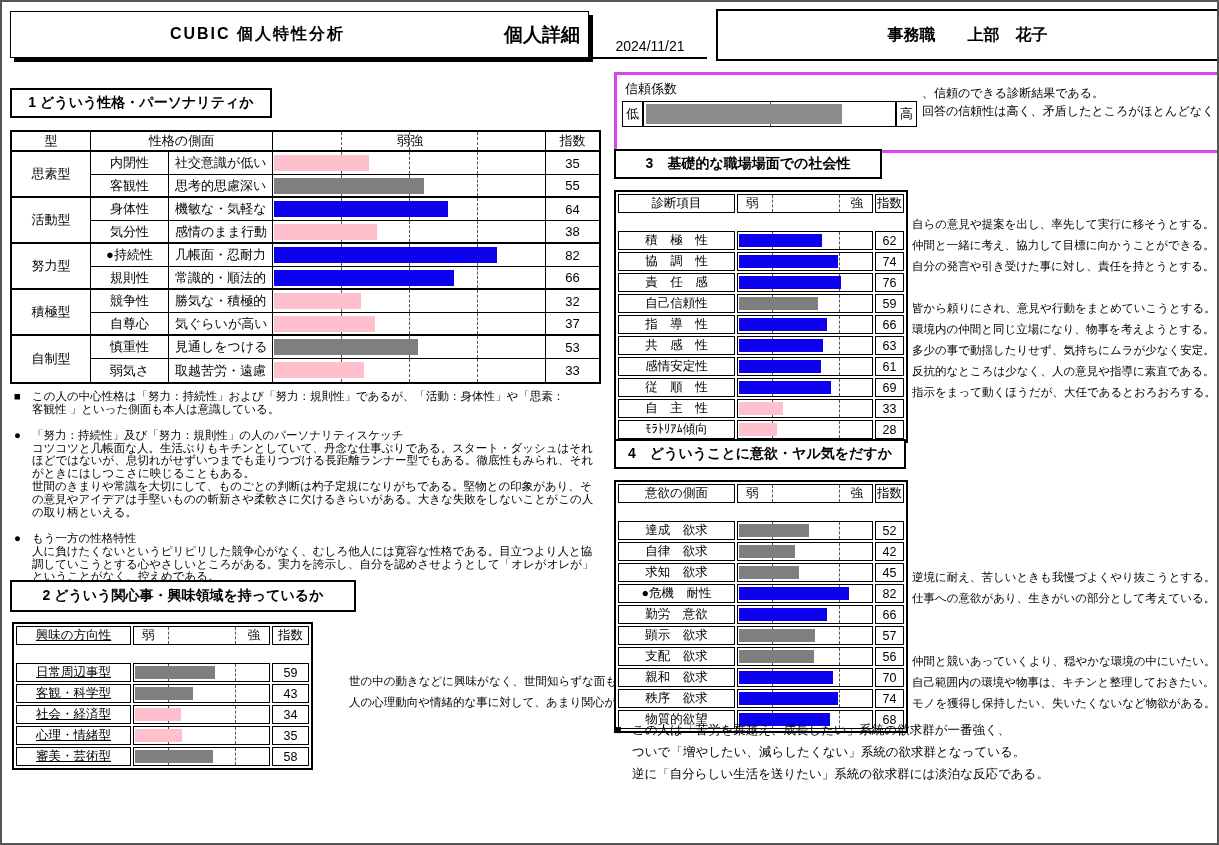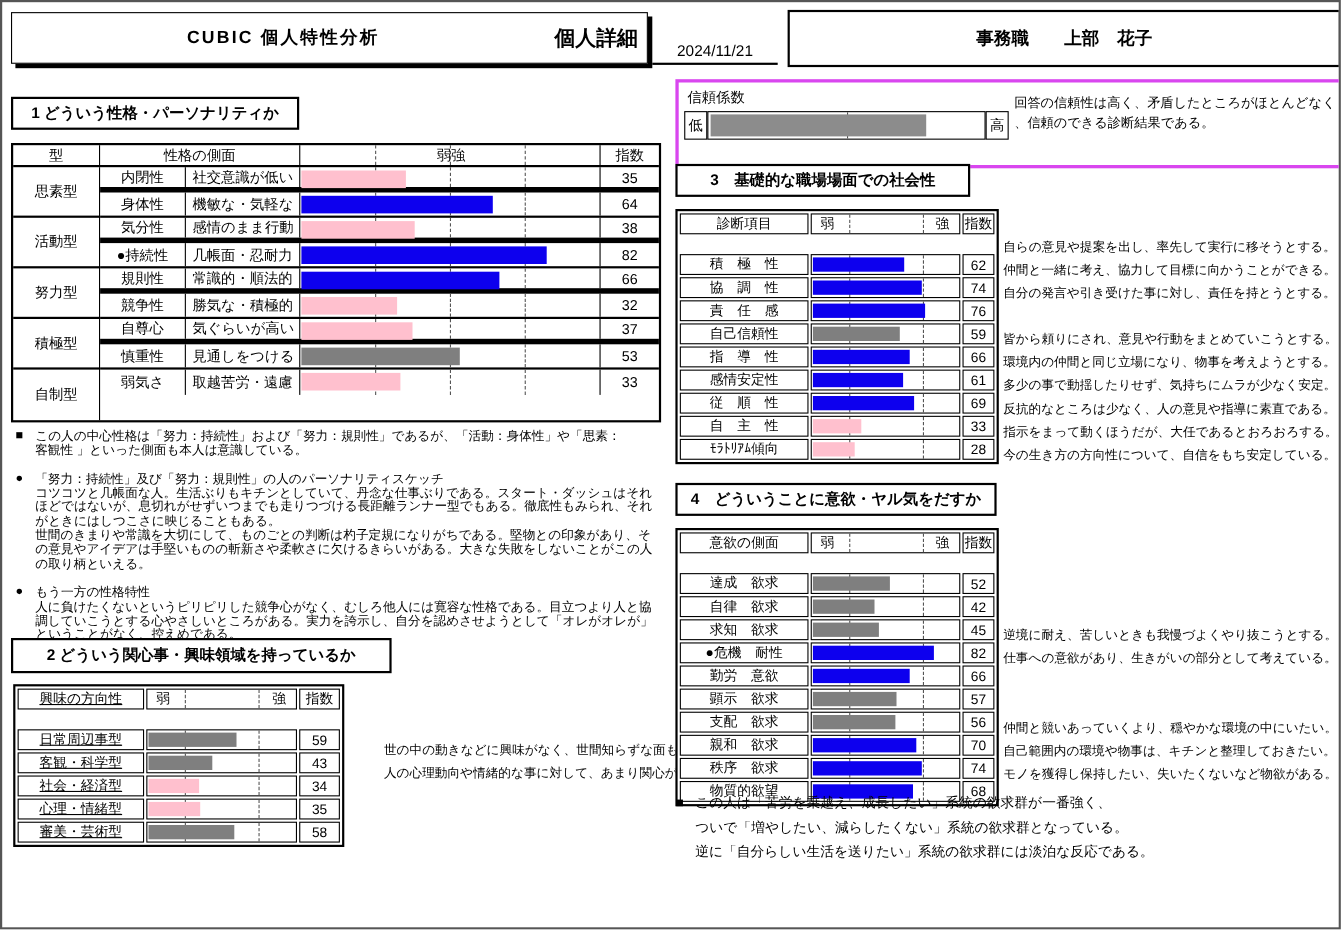--- a/index.html
+++ b/index.html
@@ -44,21 +44,21 @@
   .t1 *{box-sizing:border-box;}
   .t1 .hrow{display:flex;height:20px;border-bottom:2px solid #000;}
   .t1 .hc{display:flex;align-items:center;justify-content:center;border-right:1px solid #000;}
   .t1 .hc.last{border-right:none;}
   .w-type{width:79px;} .w-aspect{width:182px;} .w-bar{width:273px;} .w-idx{flex:1;}
   .t1 .body{display:flex;}
   .gcol{width:79px;border-right:1px solid #000;display:flex;flex-direction:column;}
   .gcell{height:46px;border-bottom:2px solid #000;display:flex;align-items:center;justify-content:center;}
   .gcell:last-child{border-bottom:none;}
   .t1rows{flex:1;display:flex;flex-direction:column;}
-  .t1row{display:flex;height:23px;border-bottom:5px solid #000000;}
+  .t1row{display:flex;height:23px;border-bottom:1px solid #000000;}
   .t1row:nth-child(even){border-bottom-width:2px;}
   .t1row:last-child{border-bottom:none;}
   .c-trait{width:78px;border-right:1px solid #000;display:flex;align-items:center;justify-content:center;}
   .c-desc{width:104px;border-right:1px solid #000;display:flex;align-items:center;padding-left:6px;}
   .c-bar{width:273px;border-right:1px solid #000;position:relative;}
   .c-idx{flex:1;display:flex;align-items:center;justify-content:center;}
   .gl{position:absolute;top:0;bottom:0;border-left:1px dashed #555;}
   .gl25{left:25%;} .gl50{left:50%;} .gl75{left:75%;}
   .bar1{position:absolute;left:1px;top:3px;height:16px;}
   .bh{position:relative;justify-content:space-between;padding:0 14px 0 16px;}
@@ -102,22 +102,22 @@
     <div class="trust-label">信頼係数</div>
     <div class="trust-row">
       <div class="trust-end">低</div>
       <div class="trust-frame">
         <div class="trust-mid"></div>
         <div class="trust-fill" style="background: rgb(140, 140, 140); width: 78%;"></div>
       </div>
       <div class="trust-end">高</div>
     </div>
     <div class="trust-comment">
+      <div>、信頼のできる診断結果である。</div>
       <div>回答の信頼性は高く、矛盾したところがほとんどなく</div>
-      <div>、信頼のできる診断結果である。</div>
     </div>
   </div>
 
   <div class="abs sec-box s1-box">1 どういう性格・パーソナリティか</div>
 
   <div class="abs t1">
     <div class="hrow">
       <div class="hc w-type">型</div>
       <div class="hc w-aspect">性格の側面</div>
       <div class="hc w-bar bh">
@@ -145,20 +145,31 @@
           <div class="c-desc">社交意識が低い</div>
           <div class="c-bar">
             <span class="gl gl25"></span>
             <span class="gl gl50"></span>
             <span class="gl gl75"></span>
             <span class="bar1" style="width: 35%; background: rgb(255, 192, 206);"></span>
           </div>
           <div class="c-idx">35</div>
         </div>
           <div class="t1row">
+          <div class="c-trait">客観性</div>
+          <div class="c-desc">思考的思慮深い</div>
+          <div class="c-bar">
+            <span class="gl gl25"></span>
+            <span class="gl gl50"></span>
+            <span class="gl gl75"></span>
+            <span class="bar1" style="width: 55%; background: rgb(127, 127, 127);"></span>
+          </div>
+          <div class="c-idx">55</div>
+        </div>
+          <div class="t1row">
           <div class="c-trait">身体性</div>
           <div class="c-desc">機敏な・気軽な</div>
           <div class="c-bar">
             <span class="gl gl25"></span>
             <span class="gl gl50"></span>
             <span class="gl gl75"></span>
             <span class="bar1" style="width: 64%; background: rgb(13, 0, 238);"></span>
           </div>
           <div class="c-idx">64</div>
         </div>
@@ -430,20 +441,29 @@
         <div class="gcellb g-idx34">59</div>
       </div>
         <div class="grow">
         <div class="gcellb g-label34">指　導　性</div>
         <div class="gcellb g-bar34">
           <span class="gl gl25"></span>
           <span class="gl gl75"></span>
           <span class="bar2" style="width: 66%; background: rgb(13, 0, 238);"></span>
         </div>
         <div class="gcellb g-idx34">66</div>
+      </div>
+        <div class="grow">
+        <div class="gcellb g-label34">共　感　性</div>
+        <div class="gcellb g-bar34">
+          <span class="gl gl25"></span>
+          <span class="gl gl75"></span>
+          <span class="bar2" style="width: 63%; background: rgb(13, 0, 238);"></span>
+        </div>
+        <div class="gcellb g-idx34">63</div>
       </div>
         <div class="grow">
         <div class="gcellb g-label34">感情安定性</div>
         <div class="gcellb g-bar34">
           <span class="gl gl25"></span>
           <span class="gl gl75"></span>
           <span class="bar2" style="width: 61%; background: rgb(13, 0, 238);"></span>
         </div>
         <div class="gcellb g-idx34">61</div>
       </div>
@@ -480,21 +500,20 @@
 
   <div class="ann">自らの意見や提案を出し、率先して実行に移そうとする。</div>
       <div class="ann">仲間と一緒に考え、協力して目標に向かうことができる。</div>
       <div class="ann">自分の発言や引き受けた事に対し、責任を持とうとする。</div>
       <div class="ann"></div>
       <div class="ann">皆から頼りにされ、意見や行動をまとめていこうとする。</div>
       <div class="ann">環境内の仲間と同じ立場になり、物事を考えようとする。</div>
       <div class="ann">多少の事で動揺したりせず、気持ちにムラが少なく安定。</div>
       <div class="ann">反抗的なところは少なく、人の意見や指導に素直である。</div>
       <div class="ann">指示をまって動くほうだが、大任であるとおろおろする。</div>
-      <div class="ann">今の生き方の方向性について、自信をもち安定している。</div>
     </div>
 
   <div class="abs sec-box s4-box">4　どういうことに意欲・ヤル気をだすか</div>
 
   <div class="abs gt" style="left:612px;top:478px;">
     <div class="grow ghead">
       <div class="gcellb g-label34">意欲の側面</div>
       <div class="gcellb g-bar34">
         <span class="gl gl25"></span>
         <span class="gl gl75"></span>

